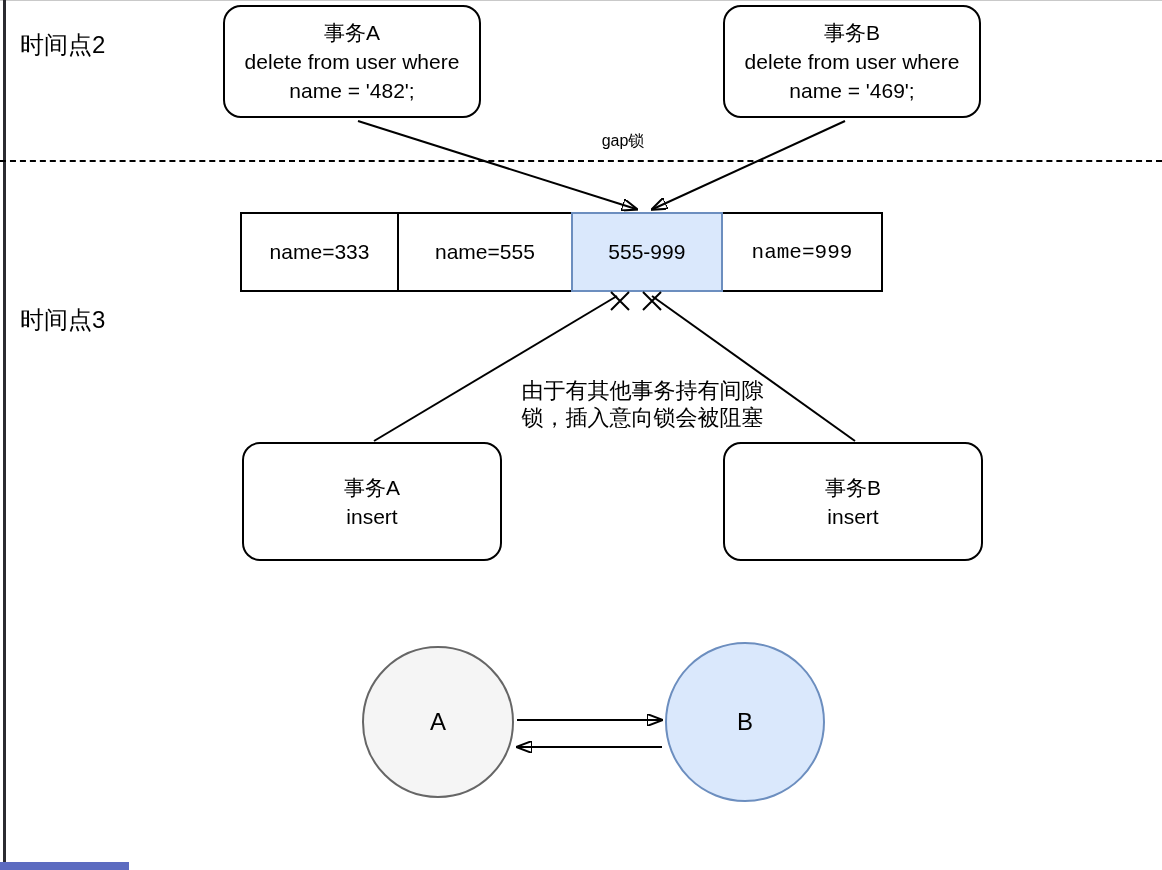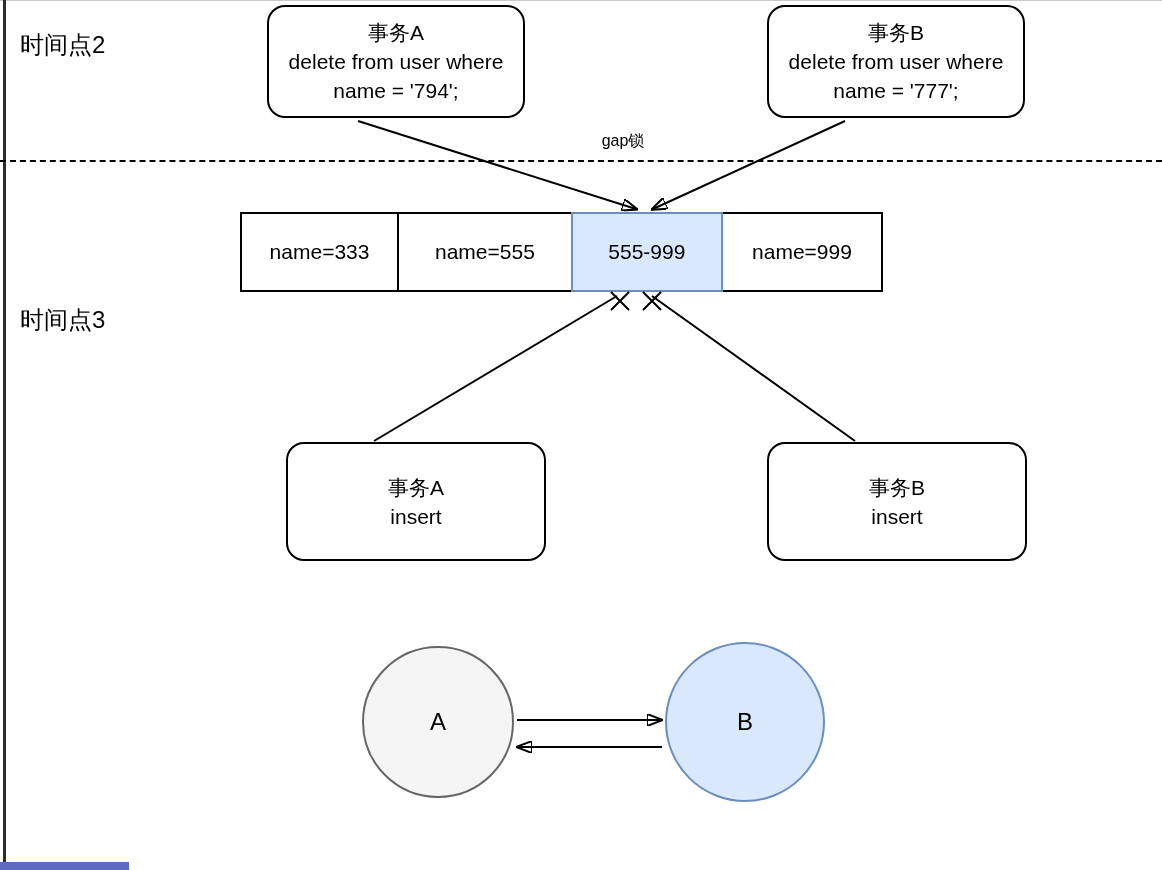--- a/index.html
+++ b/index.html
@@ -15,37 +15,37 @@
 
   .top-edge{position:absolute;left:0;top:0;width:1162px;height:1px;background:#c9c9c9;}
   .left-edge{position:absolute;left:3px;top:0;width:3px;height:862px;background:#2b2b31;}
   .scroll-frag{position:absolute;left:0;top:862px;width:129px;height:8px;background:#5c6bc0;}
 
   .time-label{position:absolute;left:20px;font-size:24px;color:#000;}
   .dashed-line{position:absolute;left:0;top:160px;width:1162px;border-top:2px dashed #000;}
 
   .tx-box{position:absolute;border:2px solid var(--line);border-radius:18px;background:#fff;
           display:flex;flex-direction:column;align-items:center;justify-content:center;
-          font-size:21px;line-height:29px;z-index:2;margin-left:44px;}
+          font-size:21px;line-height:29px;z-index:2;}
   .box-a-delete{left:223px;top:5px;width:258px;height:113px;}
   .box-b-delete{left:723px;top:5px;width:258px;height:113px;}
   .box-a-insert{left:242px;top:442px;width:260px;height:119px;}
   .box-b-insert{left:723px;top:442px;width:260px;height:119px;}
 
   .gap-label{position:absolute;left:558px;top:131px;width:130px;text-align:center;font-size:16px;}
   .reason-label{position:absolute;left:435px;top:377px;width:415px;text-align:center;
                 font-size:22px;line-height:27px;white-space:pre-line;}
 
   .lock-table{position:absolute;left:240px;top:212px;width:643px;height:80px;display:flex;z-index:1;}
   .lock-cell{display:flex;align-items:center;justify-content:center;font-size:21px;background:#fff;
              border-top:2px solid var(--line);border-bottom:2px solid var(--line);height:80px;}
   .lock-cell.c1{width:163px;border-left:2px solid var(--line);border-right:2px solid var(--line);}
   .lock-cell.c2{width:176px;}
   .lock-cell.hl{width:156px;border:2px solid var(--highlight-stroke);background:var(--highlight-fill);z-index:2;}
-  .lock-cell.c4{width:164px;border-right:2px solid var(--line);}
+  .lock-cell.c4{width:164px;border-right:2px solid var(--line);font-family:Liberation Mono, monospace;}
 
   .circle{position:absolute;border-radius:50%;display:flex;align-items:center;justify-content:center;
           font-size:24px;z-index:2;}
   .circle-a{left:362px;top:646px;width:152px;height:152px;background:var(--node-a-fill);
             border:2px solid var(--node-a-stroke);}
   .circle-b{left:665px;top:642px;width:160px;height:160px;background:var(--highlight-fill);
             border:2px solid var(--highlight-stroke);}
 
   svg.connectors{position:absolute;left:0;top:0;z-index:5;pointer-events:none;}
   svg.connectors line, svg.connectors path{stroke:var(--line);stroke-width:2;fill:none;}
@@ -60,38 +60,40 @@
   <div class="scroll-frag"></div>
 
   <div class="time-label" style="top:29px">时间点2</div>
   <div class="time-label" style="top:304px">时间点3</div>
 
   <div class="dashed-line"></div>
 
   <div class="tx-box box-a-delete">
     <div>事务A</div>
     <div>delete from user where</div>
-    <div>name = '794';</div>
+    <div>name = '482';</div>
   </div>
 
   <div class="tx-box box-b-delete">
     <div>事务B</div>
     <div>delete from user where</div>
-    <div>name = '777';</div>
+    <div>name = '469';</div>
   </div>
 
   <div class="gap-label">gap锁</div>
 
   <div class="lock-table">
     <div class="lock-cell c1">name=333</div>
     <div class="lock-cell c2">name=555</div>
     <div class="lock-cell hl">555-999</div>
     <div class="lock-cell c4">name=999</div>
   </div>
 
+  <div class="reason-label">由于有其他事务持有间隙
+锁，插入意向锁会被阻塞</div>
 
   <div class="tx-box box-a-insert">
     <div>事务A</div>
     <div>insert</div>
   </div>
 
   <div class="tx-box box-b-insert">
     <div>事务B</div>
     <div>insert</div>
   </div>

